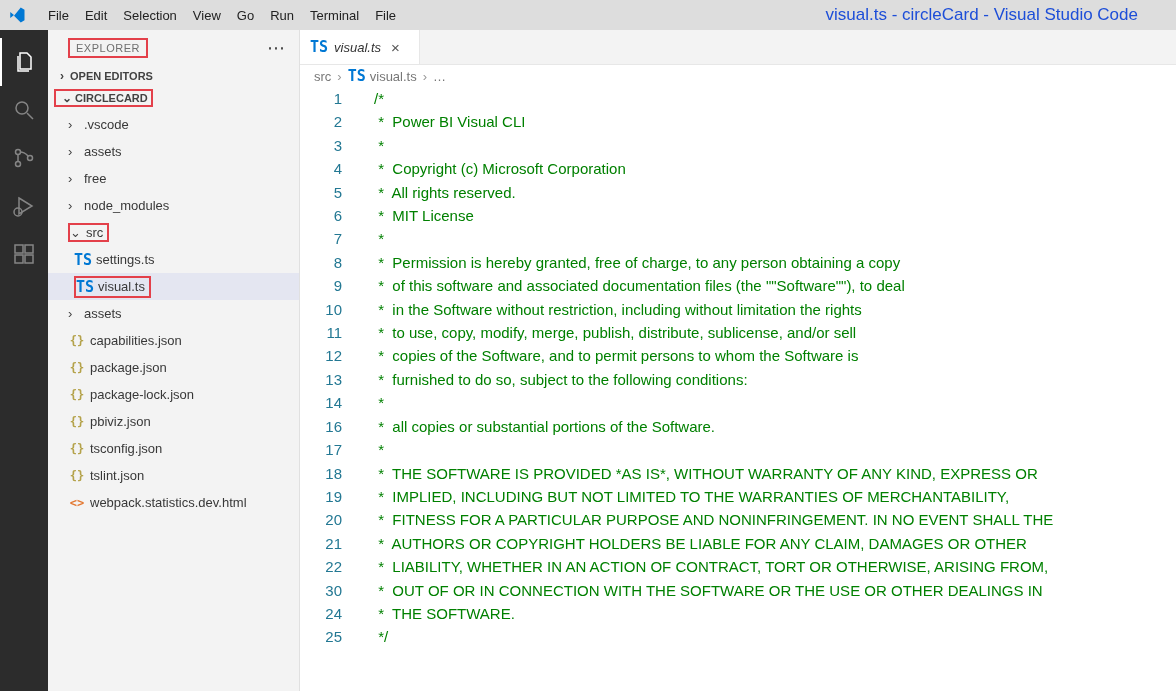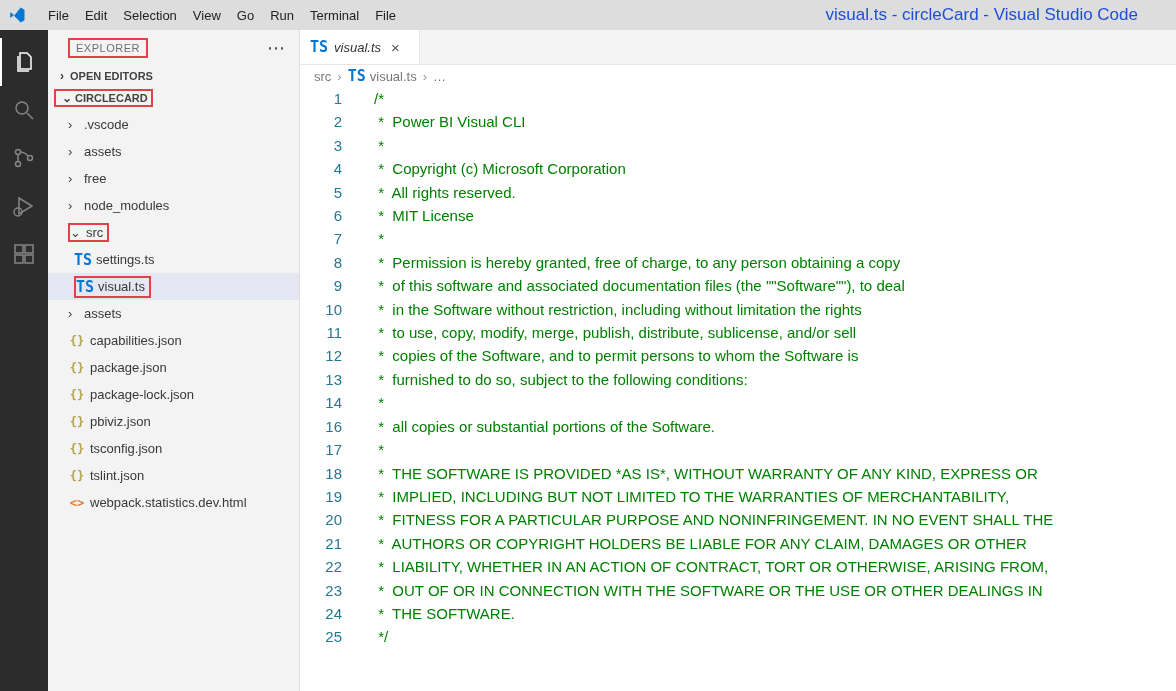--- a/index.html
+++ b/index.html
@@ -307,21 +307,21 @@
         </div>
         <div class="code-line">
           <span class="gutter">21</span>
           <span class="code"> *  AUTHORS OR COPYRIGHT HOLDERS BE LIABLE FOR ANY CLAIM, DAMAGES OR OTHER</span>
         </div>
         <div class="code-line">
           <span class="gutter">22</span>
           <span class="code"> *  LIABILITY, WHETHER IN AN ACTION OF CONTRACT, TORT OR OTHERWISE, ARISING FROM,</span>
         </div>
         <div class="code-line">
-          <span class="gutter">23</span>
+          <span class="gutter">30</span>
           <span class="code"> *  OUT OF OR IN CONNECTION WITH THE SOFTWARE OR THE USE OR OTHER DEALINGS IN</span>
         </div>
         <div class="code-line">
           <span class="gutter">24</span>
           <span class="code"> *  THE SOFTWARE.</span>
         </div>
         <div class="code-line">
           <span class="gutter">25</span>
           <span class="code"> */</span>
         </div>

